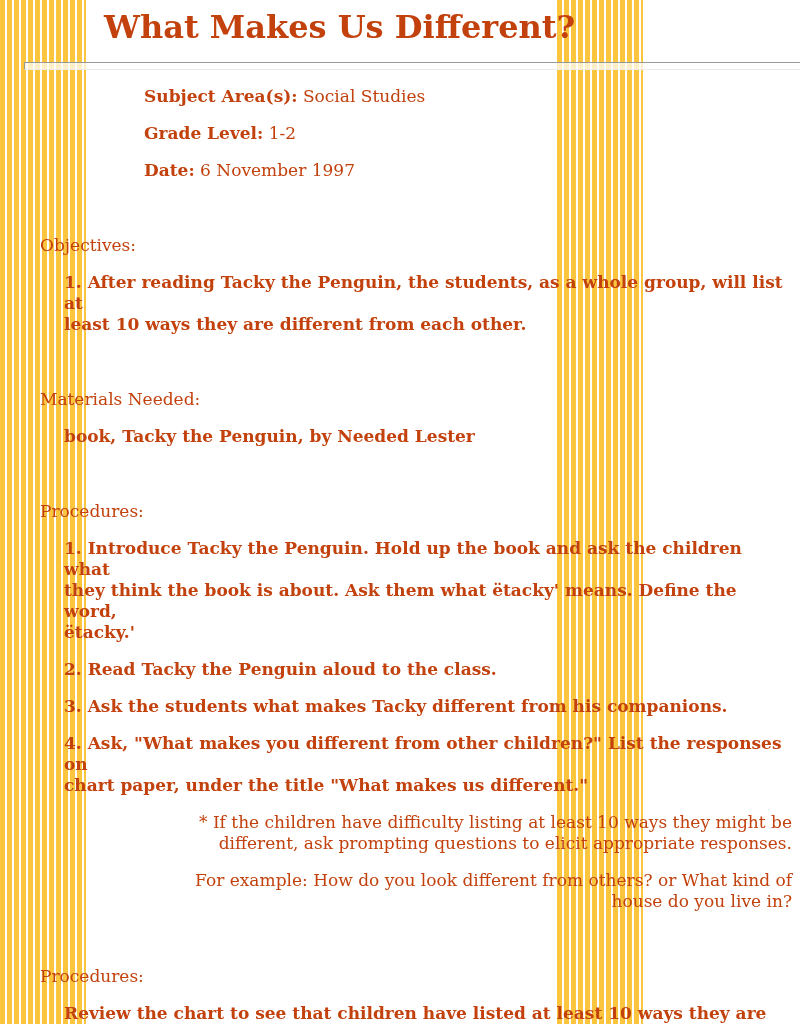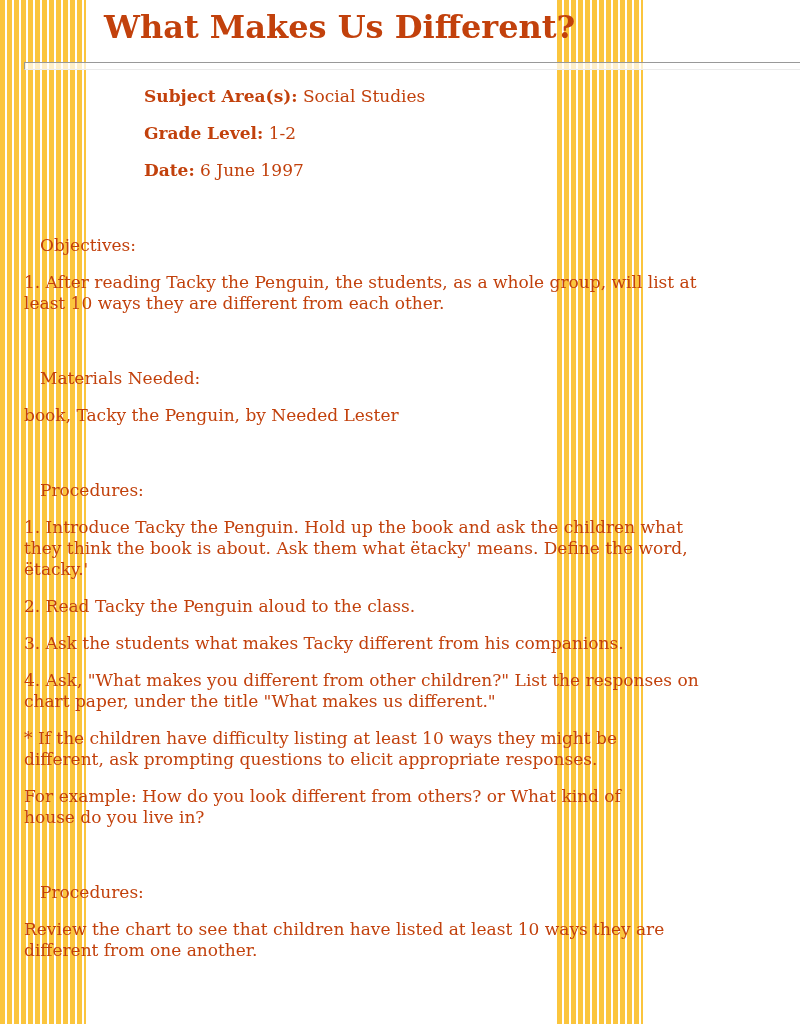--- a/index.html
+++ b/index.html
@@ -46,42 +46,42 @@
     font-size: 17px;
     line-height: 21px;
     margin: 16px 0;
     white-space: pre-line;
   }
   p.section-heading {
     font-weight: normal;
     margin: 54px 0 16px 16px;
     white-space: normal;
   }
-  .indent1 { margin-right: 16px; }
-  .indent2 { margin-right: 16px; }
+  .indent1 { margin-left: 40px; margin-right: 16px; font-weight: bold; }
+  .indent2 { margin-left: 80px; margin-right: 16px; text-align: right; }
   .meta-line b { font-weight: bold; }
 </style>
 </head>
 <body>
 
 <div class="page">
 
   <div class="band band-left"></div>
   <div class="band band-mid"></div>
 
   <div class="content">
 
     <h1 class="title">What Makes Us Different?</h1>
 
     <div class="rule"></div>
 
     <div class="meta">
       <p class="meta-line"><b>Subject Area(s):</b> <span>Social Studies</span></p>
       <p class="meta-line"><b>Grade Level:</b> <span>1-2</span></p>
-      <p class="meta-line"><b>Date:</b> <span>6 June 1997</span></p>
+      <p class="meta-line"><b>Date:</b> <span>6 November 1997</span></p>
     </div>
 
     <p class="section-heading">Objectives:</p>
     <p class="indent1">1. After reading Tacky the Penguin, the students, as a whole group, will list at
 least 10 ways they are different from each other.</p>
 
     <p class="section-heading">Materials Needed:</p>
     <p class="indent1">book, Tacky the Penguin, by Needed Lester</p>
 
     <p class="section-heading">Procedures:</p>

